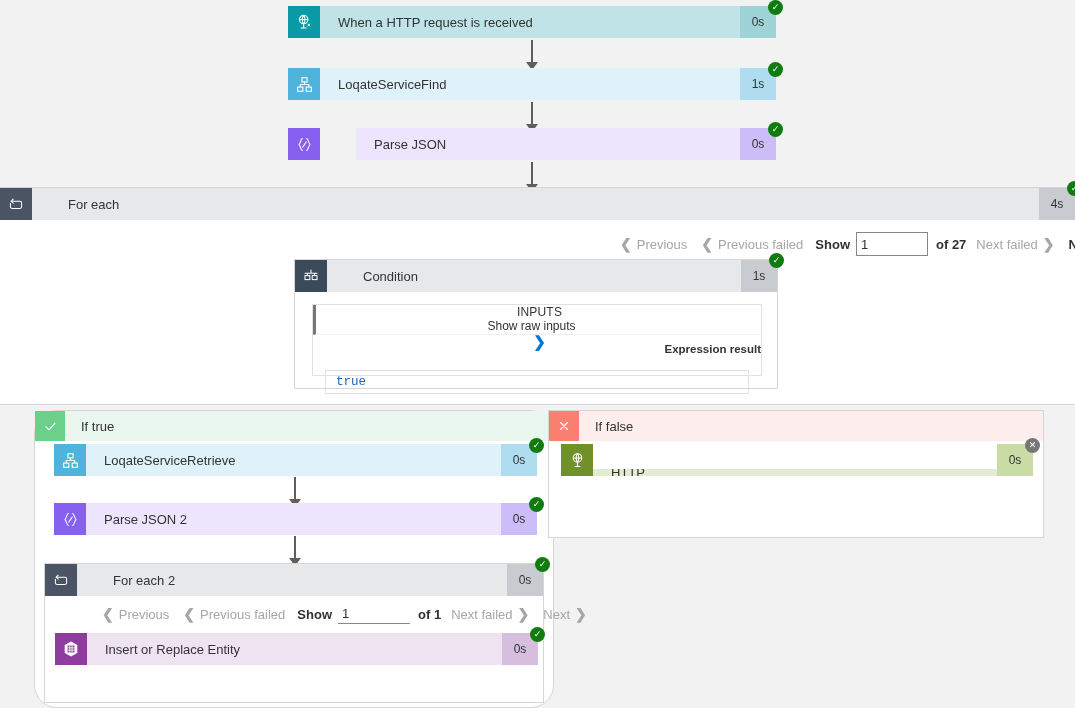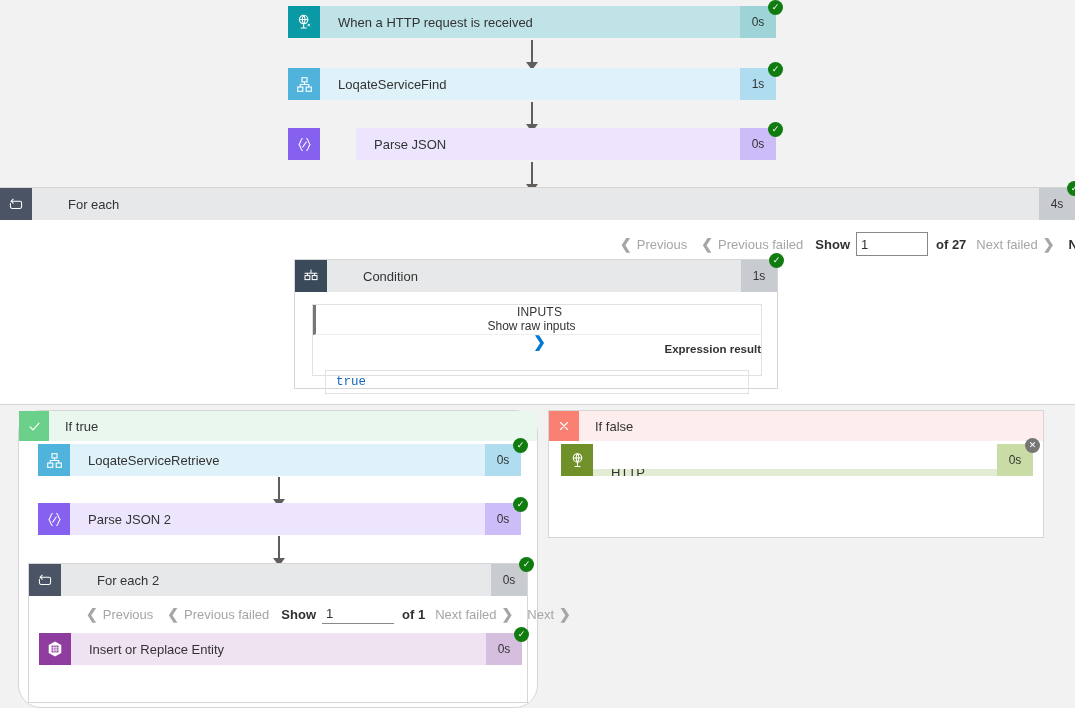--- a/index.html
+++ b/index.html
@@ -225,21 +225,21 @@
         <span class="cap">INPUTS</span>
         <span class="raw">Show raw inputs</span>
         <span class="rawchev">❯</span>
       </div>
       <div class="field-label">Expression result</div>
       <div class="field-box">true</div>
     </div>
   </div>
 </div>
 
-<div class="branch t" style="left:18px; top:410px; width:520px; height:298px;border-radius:23px;">
+<div class="branch t" style="left:34px; top:410px; width:520px; height:298px;border-radius:23px;">
   <div class="branch-head">
     <div class="mark">
       <svg width="15" height="15" viewBox="0 0 20 20" fill="none" stroke="#fff" stroke-width="1.6">
         <path d="M4 10.5l4 4 8-9" stroke-linecap="round" stroke-linejoin="round"></path>
       </svg>
     </div>
     <div class="name">If true</div>
   </div>
 
   <div class="action" style="left:19px; top:33px; width:483px;">

